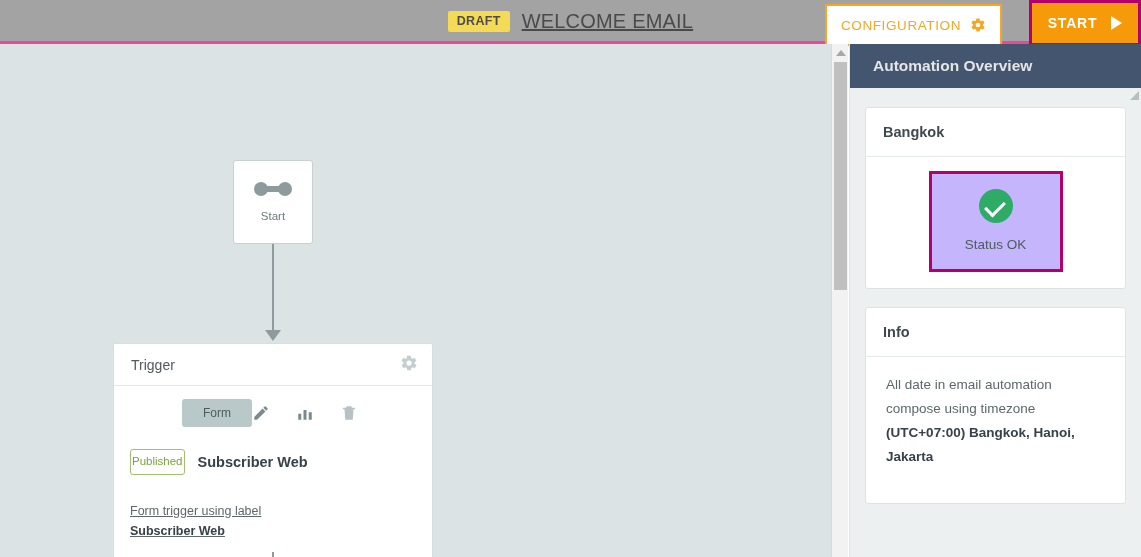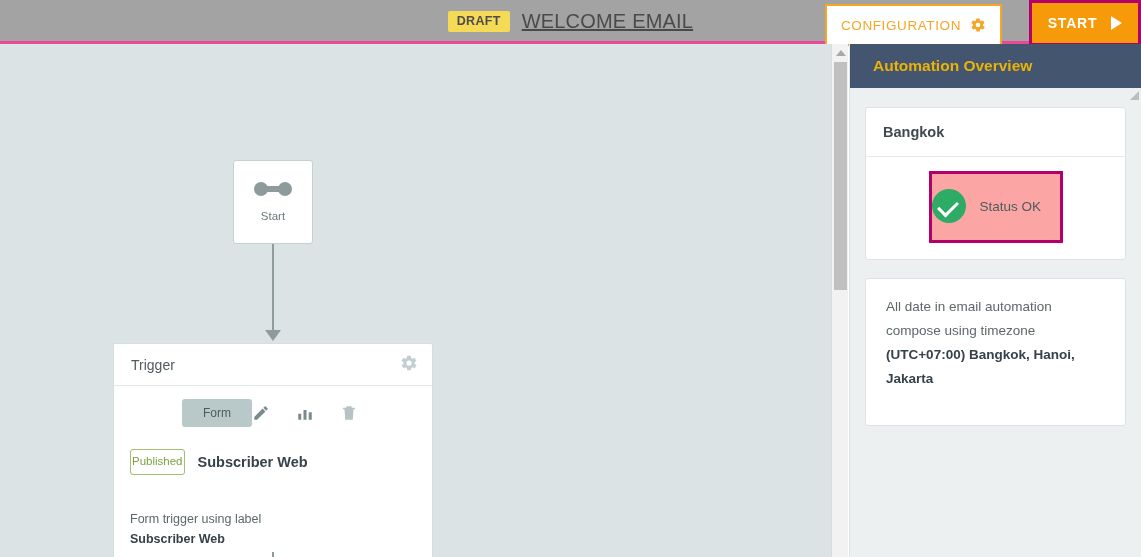--- a/index.html
+++ b/index.html
@@ -120,21 +120,21 @@
     padding: 7px 0; border-radius: 3px; width: 70px; text-align: center;
   }
   .ct-icons { display: flex; align-items: center; gap: 26px; padding-right: 6px; }
   .icn { width: 18px; height: 18px; display: block; cursor: pointer; }
   .ct-row2 { display: flex; align-items: center; gap: 13px; margin-top: 22px; }
   .badge-published {
     border: 1px solid #a0c06e; color: #7aa33d; background: #ffffff;
     font-size: 11.5px; padding: 6px 1px; border-radius: 3px; line-height: 1;
   }
   .sub-web-title { font-size: 14.5px; font-weight: bold; color: #36424a; }
-  .ct-desc { margin-top: 34px; font-size: 12.5px; color: #5c686a; line-height: 1.6; }
+  .ct-desc { margin-top: 26px; font-size: 12.5px; color: #5c686a; line-height: 1.6; text-decoration: underline; }
   .ct-desc b { color: #36424a; font-size: 12.5px; }
 
   
   .vscroll {
     position: absolute; left: 831px; top: 44px;
     width: 17px; height: 513px;
     background: #f2f2f2; border-left: 1px solid #dadada;
   }
   .vscroll .up-arrow {
     position: absolute; left: 4px; top: 6px;
@@ -152,42 +152,42 @@
   .panel {
     position: absolute; left: 849px; top: 44px;
     width: 292px; height: 513px;
     background: #ecf0f1;
     border-left: 1px solid #dfe4e5;
   }
   .panel-head {
     height: 44px; background: #44556f;
     display: flex; align-items: center; padding-left: 23px;
   }
-  .panel-head-title { color: #eab308; font-size: 15.5px; font-weight: bold; }
+  .panel-head-title { color: #e5e5e5; font-size: 15.5px; font-weight: bold; }
   .resize-grip {
     position: absolute; right: 2px; top: 47px;
     width: 0; height: 0;
     border-left: 9px solid transparent;
     border-bottom: 9px solid #b9bfc0;
   }
   .card {
     margin: 0 15px; background: #ffffff;
     border: 1px solid #dfe2e3; border-radius: 3px;
   }
   .card.status-card { margin-top: 19px; }
   .card.info-card { margin-top: 18px; }
   .card-head {
     padding: 15px 17px; border-bottom: 1px solid #e6e9ea;
   }
   .card-head-title { font-size: 14.5px; font-weight: bold; color: #3f4a4e; }
   .status-body { padding: 14px 12px 16px 12px; display: flex; justify-content: center; }
   .status-highlight {
-    border: 3px solid #b3006b; background: #fca5a5;
+    border: 3px solid #b3006b; background: #c4b5fd;
     width: 134px; padding: 15px 0 17px 0;
-    display: flex; flex-direction: row; align-items: center; gap: 14px;
+    display: flex; flex-direction: column; align-items: center; gap: 14px;
   }
   .check-circle {
     width: 34px; height: 34px; border-radius: 50%;
     background: #2eab66; position: relative;
   }
   .check-circle::after {
     content: ""; position: absolute; left: 10px; top: 8px;
     width: 9px; height: 16px;
     border: solid #ffffff; border-width: 0 3px 3px 0;
     transform: rotate(45deg);
@@ -305,19 +305,22 @@
       </div>
       <div class="status-body">
         <div class="status-highlight">
           <span class="check-circle"></span>
           <span class="status-text">Status OK</span>
         </div>
       </div>
     </div>
 
     <div class="card info-card">
+      <div class="card-head">
+        <span class="card-head-title">Info</span>
+      </div>
       <div class="info-body">
         <p class="info-text"><span>All date in email automation compose using timezone </span><b>(UTC+07:00) Bangkok, Hanoi, Jakarta</b></p>
       </div>
     </div>
   </div>
 
 </div>
 
 </body></html>

